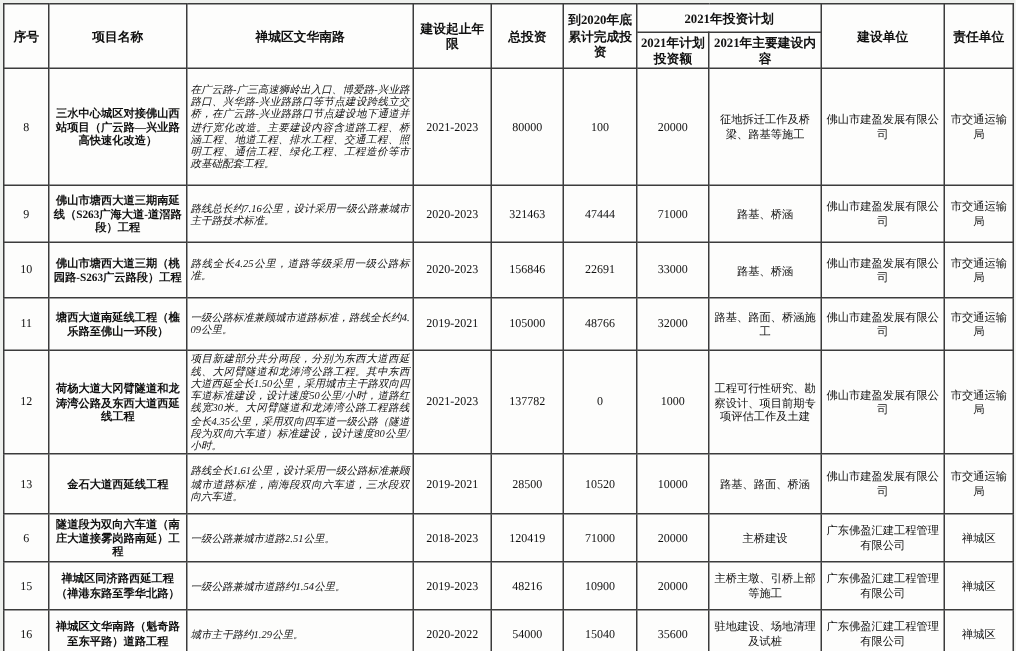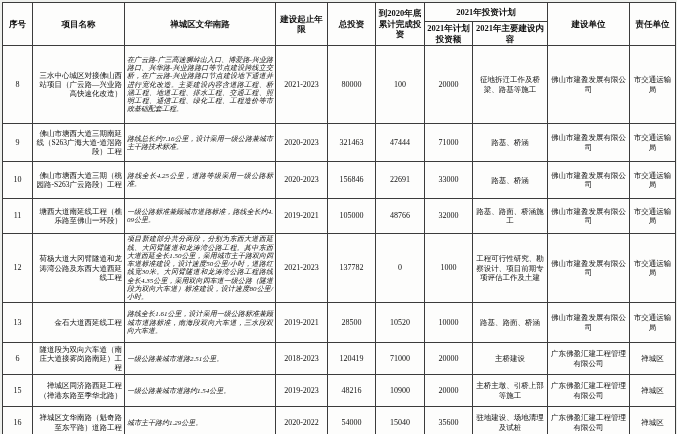--- a/index.html
+++ b/index.html
@@ -24,21 +24,21 @@
     overflow:hidden;
     word-break:break-all;
   }
   th {
     font-weight:bold;
     font-size:8.5px;
     line-height:1.25;
     background:#fdfdfc;
   }
   td { font-size:8px; line-height:1.25; }
-  td.c-name { text-align:right; font-size:7.5px; }
+  td.c-name { text-align:center; font-size:7.5px;font-weight:bold; }
   td.c-content { text-align:left; font-size:7px; line-height:1.18; text-align:justify;font-style:italic; }
   td.c-plancontent { font-size:7.5px; }
   td.c-builder { font-size:7.5px; }
   td.c-resp { font-size:7.5px;text-align:center; }
   td.c-num, td.c-years { font-size:8px; }
 </style>
 </head>
 <body>
 
 <div class="page">

